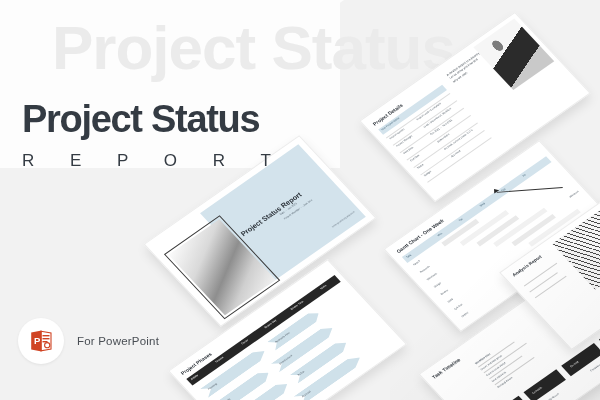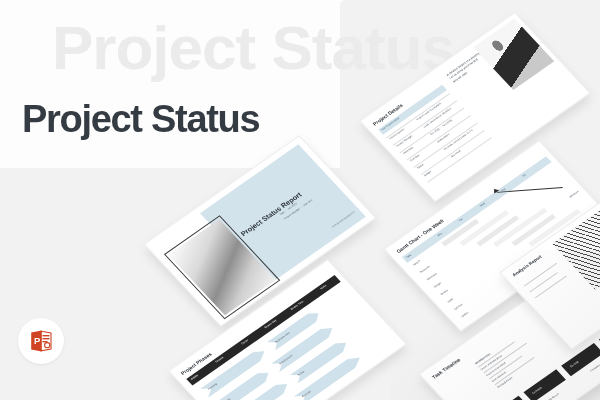--- a/index.html
+++ b/index.html
@@ -335,30 +335,32 @@
         <div class="tline" style="left:8px; top:24px; width:40px;"></div>
         <div class="tline" style="left:8px; top:32px; width:34px;"></div>
         <div class="tline" style="left:8px; top:40px; width:38px;"></div>
       </div>
     </div>
 
   </div>
 
   <div class="headline">
     <div class="title">Project Status</div>
+    <div class="subtitle">R E P O R T</div>
   </div>
 
   <div class="pp-badge">
     <span class="pp-circle">
       <svg width="26" height="26" viewBox="0 0 26 26" aria-hidden="true">
         <path d="M13 3.2 L23 5 L23 21 L13 22.8 Z" fill="#ffffff" stroke="#d04423" stroke-width="1.1"></path>
         <rect x="14.5" y="7" width="7" height="1.4" fill="#d04423"></rect>
         <rect x="14.5" y="10" width="7" height="1.4" fill="#d04423"></rect>
         <rect x="14.5" y="13" width="5" height="1.4" fill="#d04423"></rect>
         <circle cx="19.2" cy="17.2" r="2.6" fill="none" stroke="#d04423" stroke-width="1.1"></circle>
         <path d="M3.2 4.6 L13.6 2.6 L13.6 23.4 L3.2 21.4 Z" fill="#d04423"></path>
         <text x="6" y="16.4" font-family="'Liberation Sans', sans-serif" font-size="9.5" font-weight="700" fill="#ffffff">P</text>
       </svg>
     </span>
+    <span class="pp-label">For PowerPoint</span>
   </div>
 
   <div class="corner-fade"></div>
 </div>
 
 </body></html>

